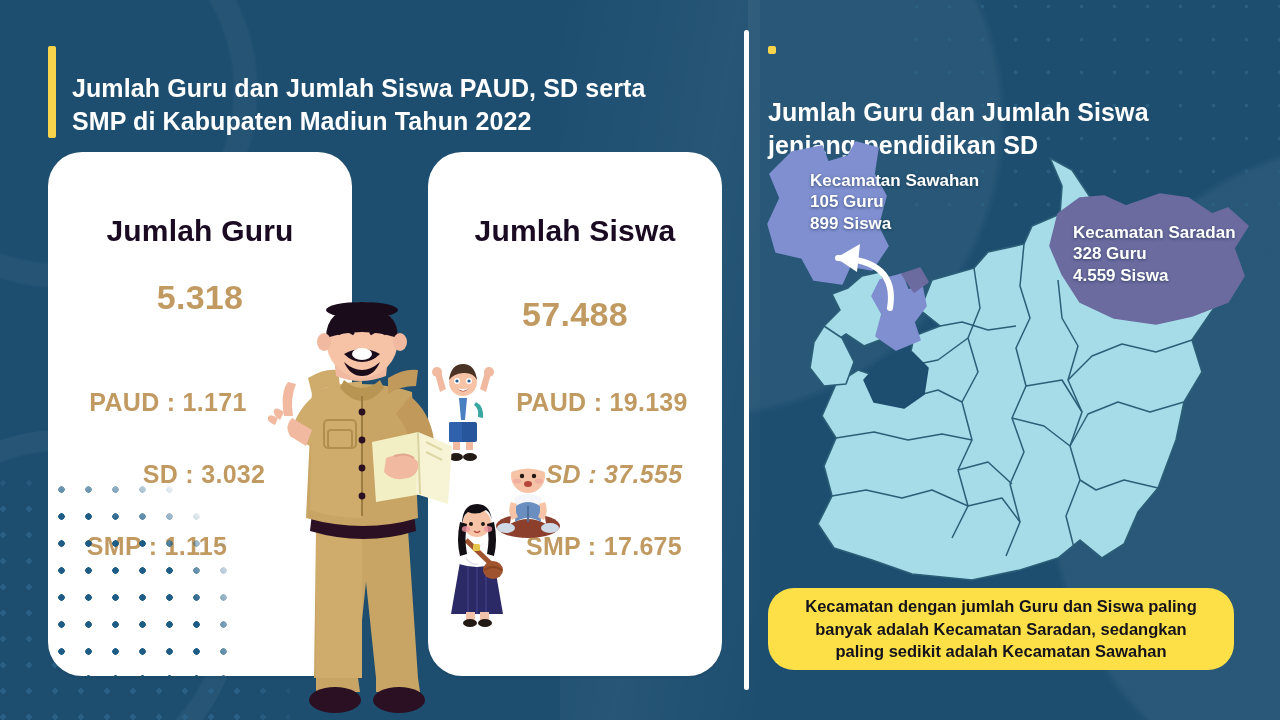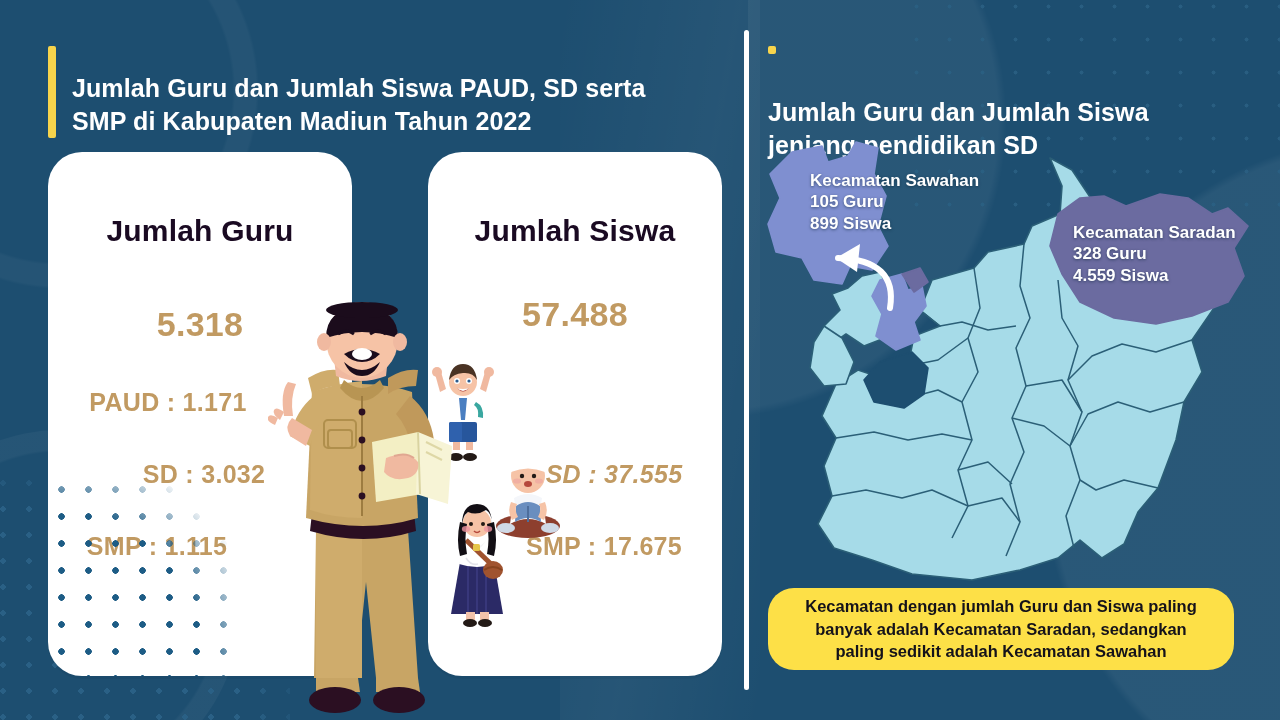--- a/index.html
+++ b/index.html
@@ -89,21 +89,21 @@
 
   .pill {
     position:absolute; background:#ffffff; border-radius:40px;
     display:flex; align-items:center; justify-content:center;
     color:#c19a62; font-weight:bold; letter-spacing:.3px;
   }
   .pill.total { height:62px; font-size:34px; }
   .pill.sub   { height:52px; font-size:25px; }
 
   
-  #guru-total { left:29px;  top:141px; width:246px; }
+  #guru-total { left:29px;  top:114px; width:246px; }
   #guru-paud  { left:23px;  top:224px; width:194px; }
   #guru-sd    { left:58px;  top:296px; width:196px; }
   #guru-smp   { left:14px;  top:368px; width:190px; }
   
   #siswa-total { left:26px; top:131px; width:242px; }
   #siswa-paud  { left:66px; top:224px; width:216px; }
   #siswa-sd    { left:90px; top:296px; width:192px;font-style:italic; }
   #siswa-smp   { left:70px; top:368px; width:212px; }
 
   .card-dots {
@@ -180,20 +180,21 @@
     <div class="pill sub" id="guru-smp">SMP : 1.115</div>
     <div class="card-dots"></div>
   </div>
 
   <div class="stat-card" id="card-siswa">
     <div class="punch l"></div>
     <div class="punch r"></div>
     <div class="card-title">Jumlah Siswa</div>
     <div class="card-rule"></div>
     <div class="pill total" id="siswa-total">57.488</div>
+    <div class="pill sub" id="siswa-paud">PAUD : 19.139</div>
     <div class="pill sub" id="siswa-sd">SD : 37.555</div>
     <div class="pill sub" id="siswa-smp">SMP : 17.675</div>
   </div>
 
   <svg class="illus" id="illus-boy" viewBox="0 0 62 104">
     <path d="M8 34 L3 16 L9 14 L14 31 Z" fill="#f0b9a0"></path>
     <path d="M54 34 L59 16 L53 14 L48 31 Z" fill="#f0b9a0"></path>
     <circle cx="5" cy="14" r="5" fill="#f0b9a0"></circle>
       <circle cx="57" cy="14" r="5" fill="#f0b9a0"></circle>
     <path d="M18 40 h26 l7 26 h-40 z" fill="#ffffff"></path>

